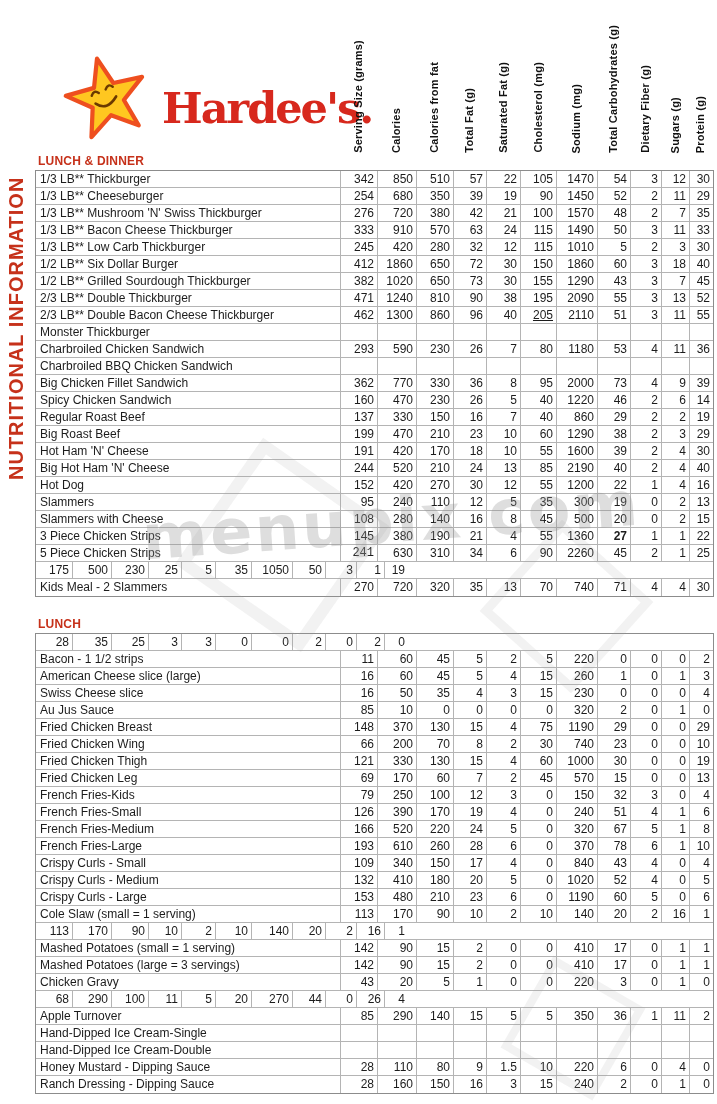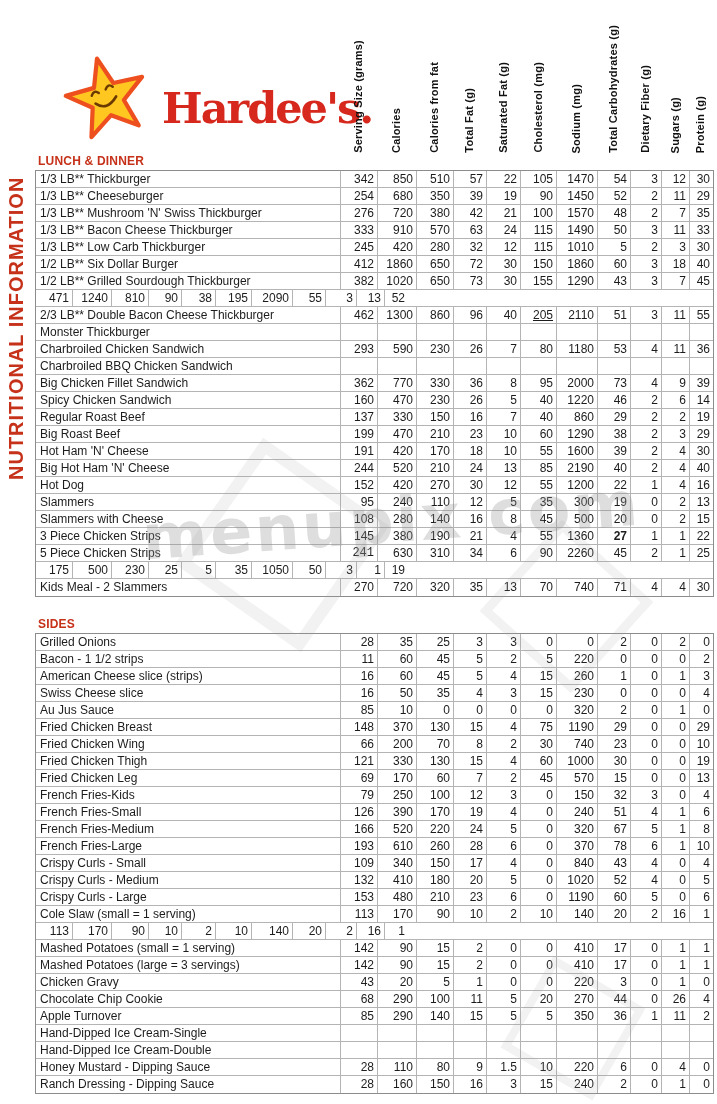--- a/index.html
+++ b/index.html
@@ -205,20 +205,21 @@
             <div class="cell num" style="width: 37px;">650</div>
             <div class="cell num" style="width: 33px;">73</div>
             <div class="cell num" style="width: 34px;">30</div>
             <div class="cell num" style="width: 36px;">155</div>
             <div class="cell num" style="width: 41px;">1290</div>
             <div class="cell num" style="width: 33px;">43</div>
             <div class="cell num" style="width: 31px;">3</div>
             <div class="cell num" style="width: 28px;">7</div>
             <div class="cell num" style="width: 23px;">45</div>
           </div><div class="row">
+            <div class="cell name">2/3 LB** Double Thickburger</div>
             <div class="cell num" style="width: 37px;">471</div>
             <div class="cell num" style="width: 39px;">1240</div>
             <div class="cell num" style="width: 37px;">810</div>
             <div class="cell num" style="width: 33px;">90</div>
             <div class="cell num" style="width: 34px;">38</div>
             <div class="cell num" style="width: 36px;">195</div>
             <div class="cell num" style="width: 41px;">2090</div>
             <div class="cell num" style="width: 33px;">55</div>
             <div class="cell num" style="width: 31px;">3</div>
             <div class="cell num" style="width: 28px;">13</div>
@@ -437,22 +438,21 @@
             <div class="cell num" style="width: 37px;">320</div>
             <div class="cell num" style="width: 33px;">35</div>
             <div class="cell num" style="width: 34px;">13</div>
             <div class="cell num" style="width: 36px;">70</div>
             <div class="cell num" style="width: 41px;">740</div>
             <div class="cell num" style="width: 33px;">71</div>
             <div class="cell num" style="width: 31px;">4</div>
             <div class="cell num" style="width: 28px;">4</div>
             <div class="cell num" style="width: 23px;">30</div>
           </div></div></div>
-      <div class="section"><div class="sec-title">SIDES</div><div class="tbl"><div class="row">
-            <div class="cell name">Grilled Onions</div>
+      <div class="section"><div class="sec-title">LUNCH</div><div class="tbl"><div class="row">
             <div class="cell num" style="width: 37px;">28</div>
             <div class="cell num" style="width: 39px;">35</div>
             <div class="cell num" style="width: 37px;">25</div>
             <div class="cell num" style="width: 33px;">3</div>
             <div class="cell num" style="width: 34px;">3</div>
             <div class="cell num" style="width: 36px;">0</div>
             <div class="cell num" style="width: 41px;">0</div>
             <div class="cell num" style="width: 33px;">2</div>
             <div class="cell num" style="width: 31px;">0</div>
             <div class="cell num" style="width: 28px;">2</div>
@@ -464,21 +464,21 @@
             <div class="cell num" style="width: 37px;">45</div>
             <div class="cell num" style="width: 33px;">5</div>
             <div class="cell num" style="width: 34px;">2</div>
             <div class="cell num" style="width: 36px;">5</div>
             <div class="cell num" style="width: 41px;">220</div>
             <div class="cell num" style="width: 33px;">0</div>
             <div class="cell num" style="width: 31px;">0</div>
             <div class="cell num" style="width: 28px;">0</div>
             <div class="cell num" style="width: 23px;">2</div>
           </div><div class="row">
-            <div class="cell name">American Cheese slice (strips)</div>
+            <div class="cell name">American Cheese slice (large)</div>
             <div class="cell num" style="width: 37px;">16</div>
             <div class="cell num" style="width: 39px;">60</div>
             <div class="cell num" style="width: 37px;">45</div>
             <div class="cell num" style="width: 33px;">5</div>
             <div class="cell num" style="width: 34px;">4</div>
             <div class="cell num" style="width: 36px;">15</div>
             <div class="cell num" style="width: 41px;">260</div>
             <div class="cell num" style="width: 33px;">1</div>
             <div class="cell num" style="width: 31px;">0</div>
             <div class="cell num" style="width: 28px;">1</div>
@@ -710,21 +710,20 @@
             <div class="cell num" style="width: 37px;">5</div>
             <div class="cell num" style="width: 33px;">1</div>
             <div class="cell num" style="width: 34px;">0</div>
             <div class="cell num" style="width: 36px;">0</div>
             <div class="cell num" style="width: 41px;">220</div>
             <div class="cell num" style="width: 33px;">3</div>
             <div class="cell num" style="width: 31px;">0</div>
             <div class="cell num" style="width: 28px;">1</div>
             <div class="cell num" style="width: 23px;">0</div>
           </div><div class="row">
-            <div class="cell name">Chocolate Chip Cookie</div>
             <div class="cell num" style="width: 37px;">68</div>
             <div class="cell num" style="width: 39px;">290</div>
             <div class="cell num" style="width: 37px;">100</div>
             <div class="cell num" style="width: 33px;">11</div>
             <div class="cell num" style="width: 34px;">5</div>
             <div class="cell num" style="width: 36px;">20</div>
             <div class="cell num" style="width: 41px;">270</div>
             <div class="cell num" style="width: 33px;">44</div>
             <div class="cell num" style="width: 31px;">0</div>
             <div class="cell num" style="width: 28px;">26</div>

